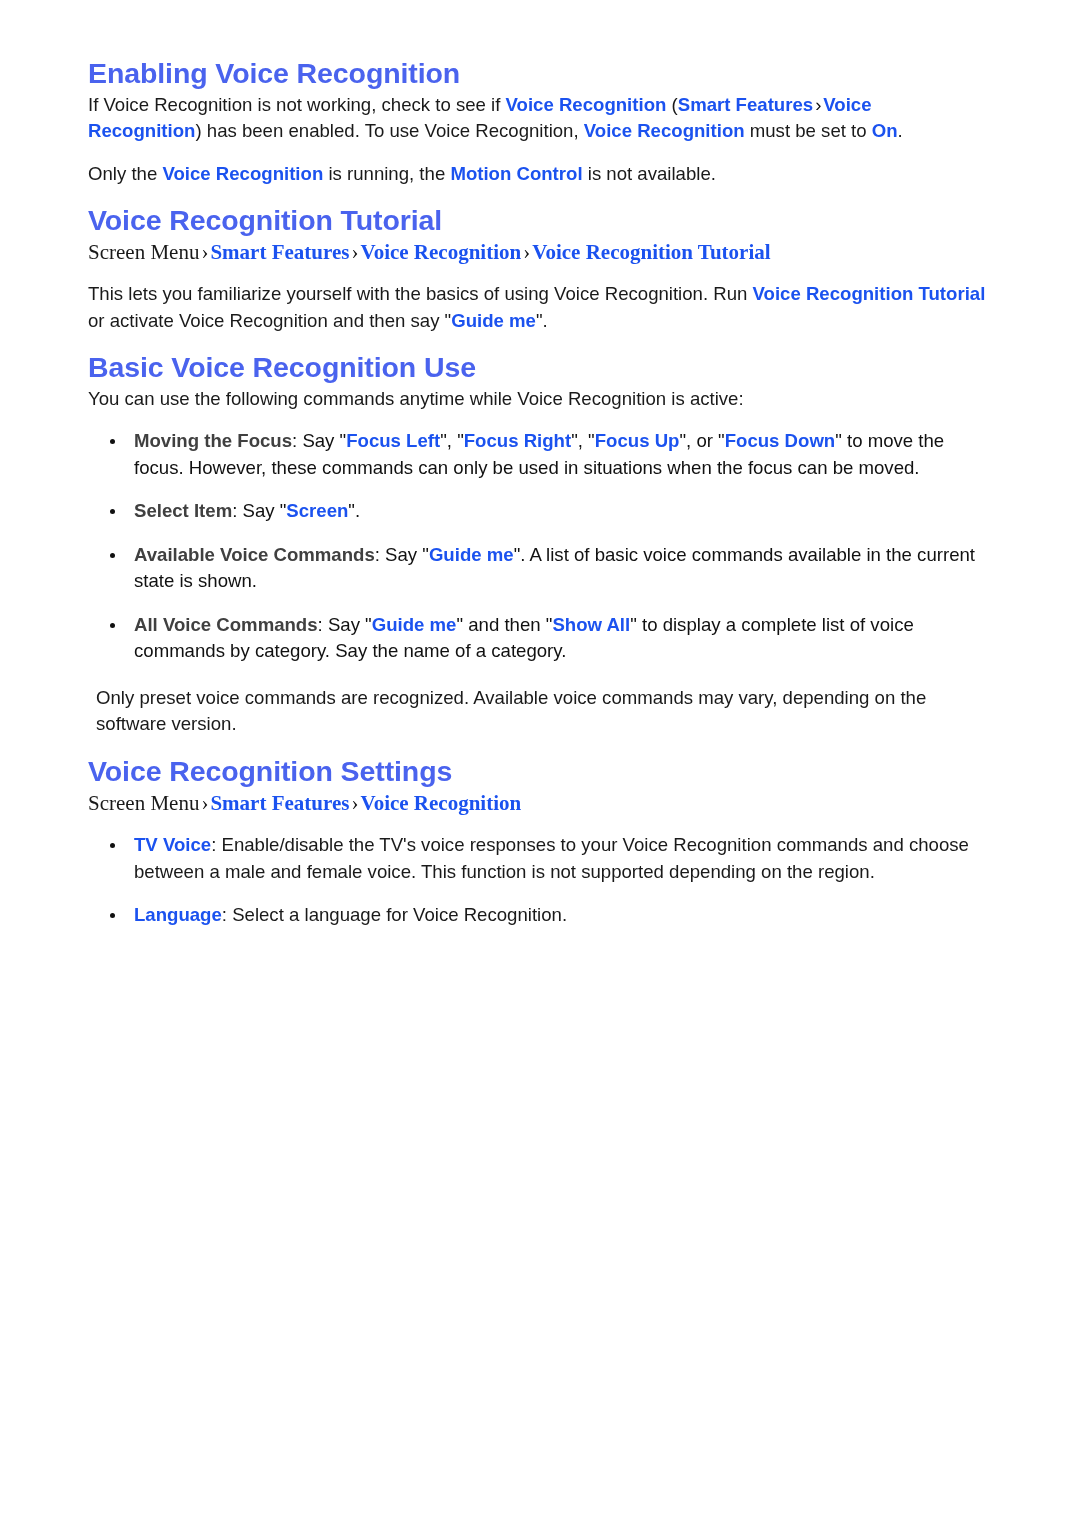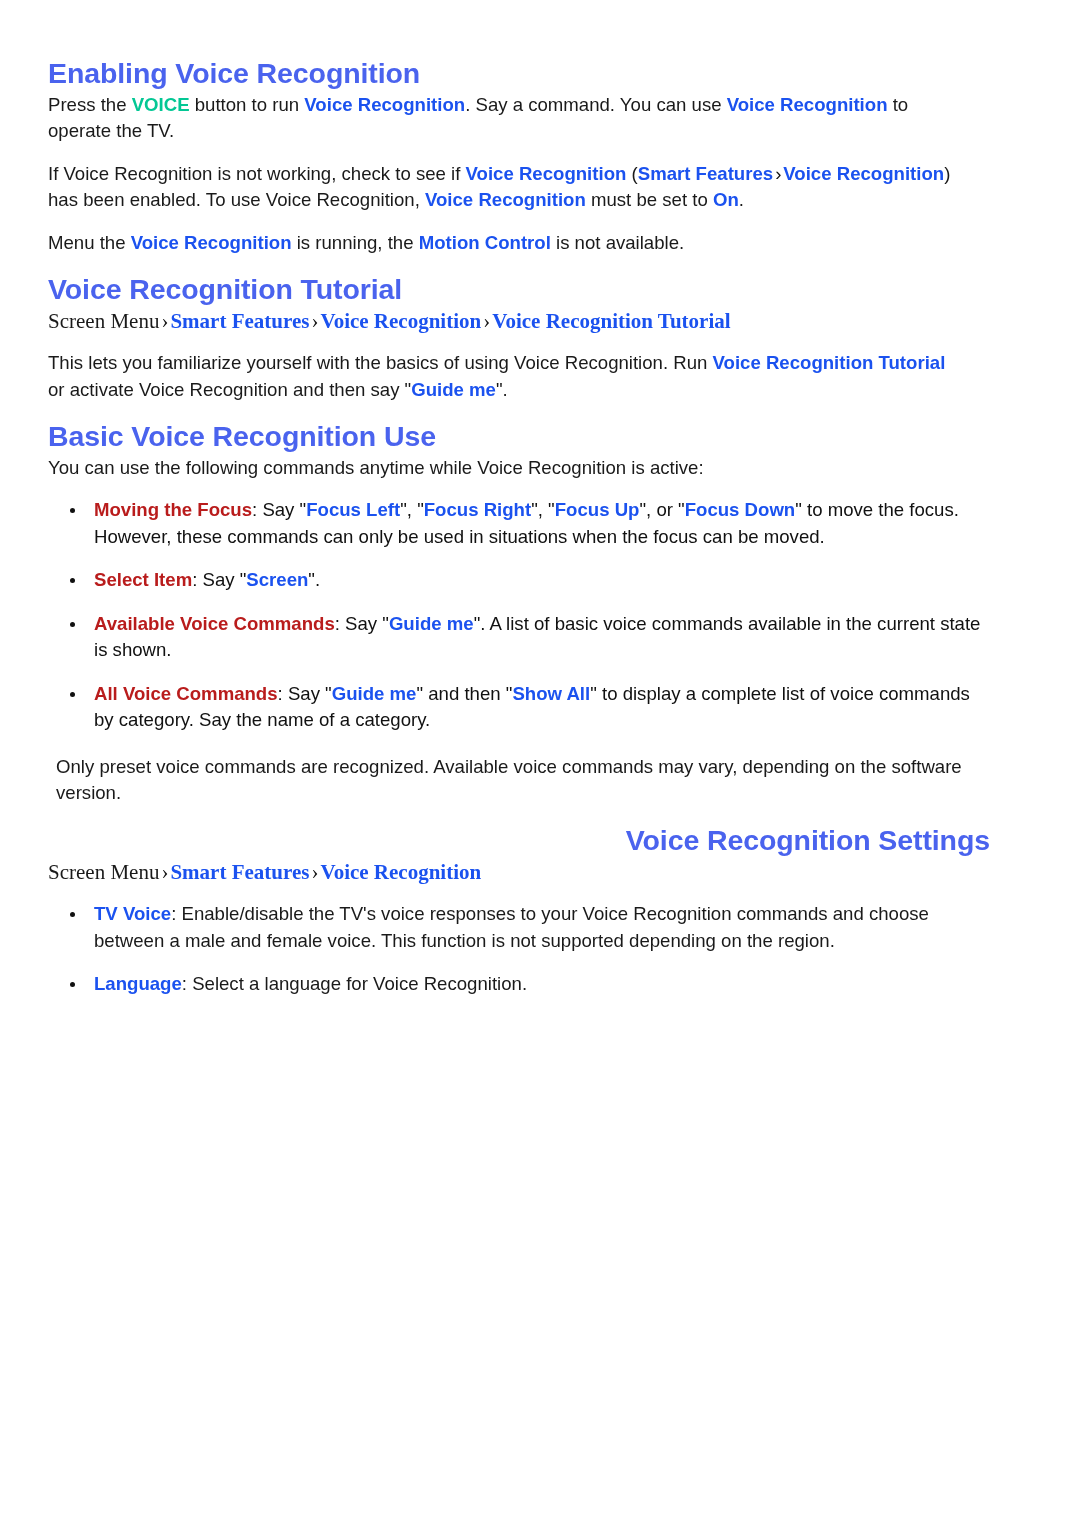--- a/index.html
+++ b/index.html
@@ -14,37 +14,37 @@
     color: #1a1a1a;
     -webkit-font-smoothing: antialiased;
   }
 
   .page {
     position: relative;
     width: 1080px;
     height: 1527px;
     background: #ffffff;
     box-sizing: border-box;
-    padding: 56px 90px 0 48px;
+    padding: 56px 90px 0 88px;
   }
 
   h1.section-heading {
     font-size: 28.5px;
     font-weight: bold;
     color: #4a63ee;
     margin: 0;
     padding: 0;
     letter-spacing: -0.1px;
     line-height: 1.25;
   }
 
   .h-enabling   { margin: 16px 0 26px 0; }
   .h-tutorial   { margin: 46px 0 24px 0; }
   .h-basic      { margin: 46px 0 26px 0; }
-  .h-settings   { margin: 46px 0 24px 0; text-align: right; }
+  .h-settings   { margin: 46px 0 24px 0; }
 
   p.para {
     font-size: 18.6px;
     line-height: 26.5px;
     color: #1a1a1a;
     margin: 0 0 16px 0;
     max-width: 915px;
   }
 
   p.breadcrumb {
@@ -75,42 +75,39 @@
     left: 22px;
     top: 11px;
     width: 5px;
     height: 5px;
     border-radius: 50%;
     background: #111111;
   }
 
   .lnk  { color: #1b52ef; font-weight: bold; }
   .accent-green { color: #03c794; font-weight: bold; }
-  .bold { font-weight: bold; color: #b91c1c; text-align: center; }
+  .bold { font-weight: bold; color: #404040; text-align: center; }
   .sep { color: #111111; font-weight: normal; padding: 0 2px; }
   .q { color: #111111; }
   .tight { margin-bottom: 13px; }
 </style>
 </head>
 <body>
 
 <div class="page">
 
   <h1 class="section-heading h-enabling">Enabling Voice Recognition</h1>
 
-  <p class="para">
-    <span>Press the </span><span class="accent-green">VOICE</span><span> button to run </span><span class="lnk">Voice Recognition</span><span>. Say a command. You can use </span><span class="lnk">Voice Recognition</span><span> to operate the TV.</span>
-  </p>
 
   <p class="para">
     <span>If Voice Recognition is not working, check to see if </span><span class="lnk">Voice Recognition</span><span> (</span><span class="lnk">Smart Features</span><span class="sep">›</span><span class="lnk">Voice Recognition</span><span>) has been enabled. To use Voice Recognition, </span><span class="lnk">Voice Recognition</span><span> must be set to </span><span class="lnk">On</span><span>.</span>
   </p>
 
   <p class="para">
-    <span>Menu the </span><span class="lnk">Voice Recognition</span><span> is running, the </span><span class="lnk">Motion Control</span><span> is not available.</span>
+    <span>Only the </span><span class="lnk">Voice Recognition</span><span> is running, the </span><span class="lnk">Motion Control</span><span> is not available.</span>
   </p>
 
   <h1 class="section-heading h-tutorial">Voice Recognition Tutorial</h1>
 
   <p class="breadcrumb">
     <span>Screen Menu</span><span class="sep">›</span><span class="lnk">Smart Features</span><span class="sep">›</span><span class="lnk">Voice Recognition</span><span class="sep">›</span><span class="lnk">Voice Recognition Tutorial</span>
   </p>
 
   <p class="para">
     <span>This lets you familiarize yourself with the basics of using Voice Recognition. Run </span><span class="lnk">Voice Recognition Tutorial</span><span> or activate Voice Recognition and then say "</span><span class="lnk">Guide me</span><span>".</span>

